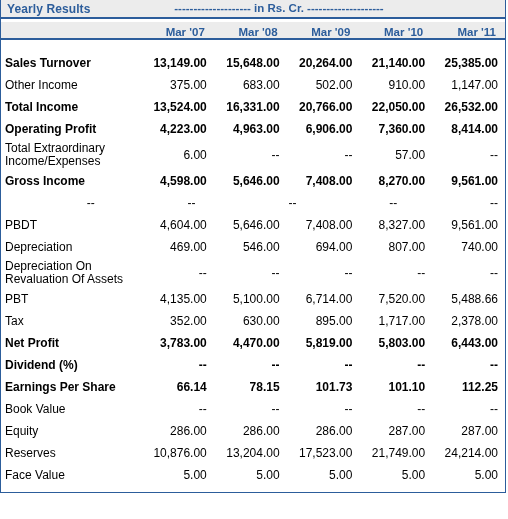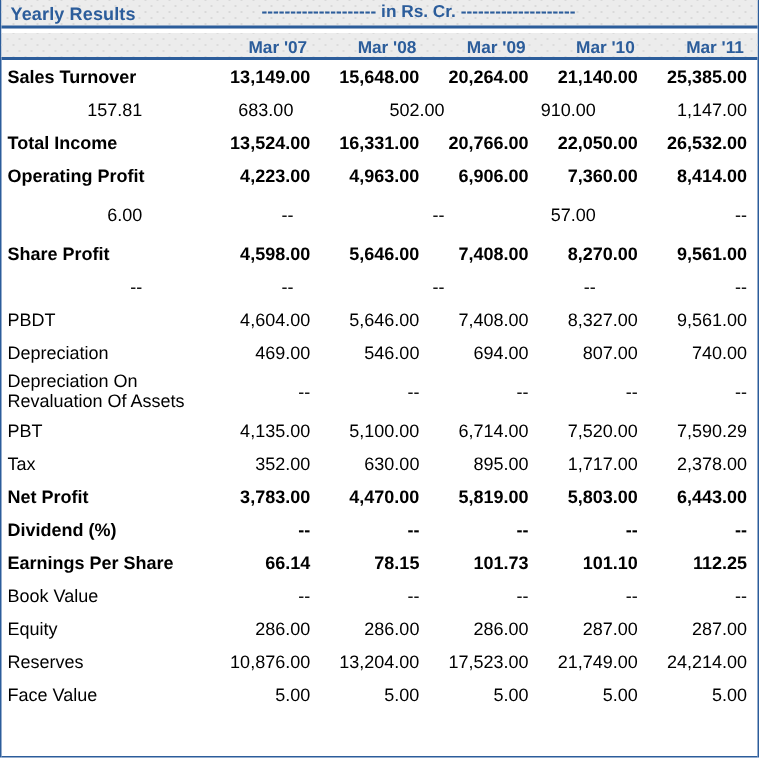--- a/index.html
+++ b/index.html
@@ -89,22 +89,23 @@
     padding-right: 9px;
     font-size: 11.5px;
     font-weight: bold;
     color: #2c5d9b;
     box-sizing: border-box;
     white-space: nowrap;
   }
 
   
   .rows {
-    padding-bottom: 30px;
+    padding-bottom: 6px;
     border-bottom: 1px solid #2c5d9b;
+    margin-top: 12px;
   }
   .row {
     display: flex;
     align-items: center;
     min-height: 22px;
   }
   .row .lbl {
     flex: 0 0 140px;
     padding-left: 4px;
     font-size: 12px;
@@ -153,21 +154,22 @@
   <div class="rows" id="rows-container">
       <div class="row bold">
         <div class="lbl">Sales Turnover</div>
         <div class="cell">13,149.00</div>
         <div class="cell">15,648.00</div>
         <div class="cell">20,264.00</div>
         <div class="cell">21,140.00</div>
         <div class="cell">25,385.00</div>
       </div>
       <div class="row">
-        <div class="cell">157.81</div>
+        <div class="lbl">Other Income</div>
+        <div class="cell">375.00</div>
         <div class="cell">683.00</div>
         <div class="cell">502.00</div>
         <div class="cell">910.00</div>
         <div class="cell">1,147.00</div>
       </div>
       <div class="row bold">
         <div class="lbl">Total Income</div>
         <div class="cell">13,524.00</div>
         <div class="cell">16,331.00</div>
         <div class="cell">20,766.00</div>
@@ -176,28 +178,29 @@
       </div>
       <div class="row bold">
         <div class="lbl">Operating Profit</div>
         <div class="cell">4,223.00</div>
         <div class="cell">4,963.00</div>
         <div class="cell">6,906.00</div>
         <div class="cell">7,360.00</div>
         <div class="cell">8,414.00</div>
       </div>
       <div class="row two-line">
+        <div class="lbl">Total Extraordinary Income/Expenses</div>
         <div class="cell">6.00</div>
         <div class="cell">--</div>
         <div class="cell">--</div>
         <div class="cell">57.00</div>
         <div class="cell">--</div>
       </div>
       <div class="row bold">
-        <div class="lbl">Share Profit</div>
+        <div class="lbl">Gross Income</div>
         <div class="cell">4,598.00</div>
         <div class="cell">5,646.00</div>
         <div class="cell">7,408.00</div>
         <div class="cell">8,270.00</div>
         <div class="cell">9,561.00</div>
       </div>
       <div class="row">
         <div class="cell">--</div>
         <div class="cell">--</div>
         <div class="cell">--</div>
@@ -227,21 +230,21 @@
         <div class="cell">--</div>
         <div class="cell">--</div>
         <div class="cell">--</div>
       </div>
       <div class="row">
         <div class="lbl">PBT</div>
         <div class="cell">4,135.00</div>
         <div class="cell">5,100.00</div>
         <div class="cell">6,714.00</div>
         <div class="cell">7,520.00</div>
-        <div class="cell">7,590.29</div>
+        <div class="cell">5,488.66</div>
       </div>
       <div class="row">
         <div class="lbl">Tax</div>
         <div class="cell">352.00</div>
         <div class="cell">630.00</div>
         <div class="cell">895.00</div>
         <div class="cell">1,717.00</div>
         <div class="cell">2,378.00</div>
       </div>
       <div class="row bold">

